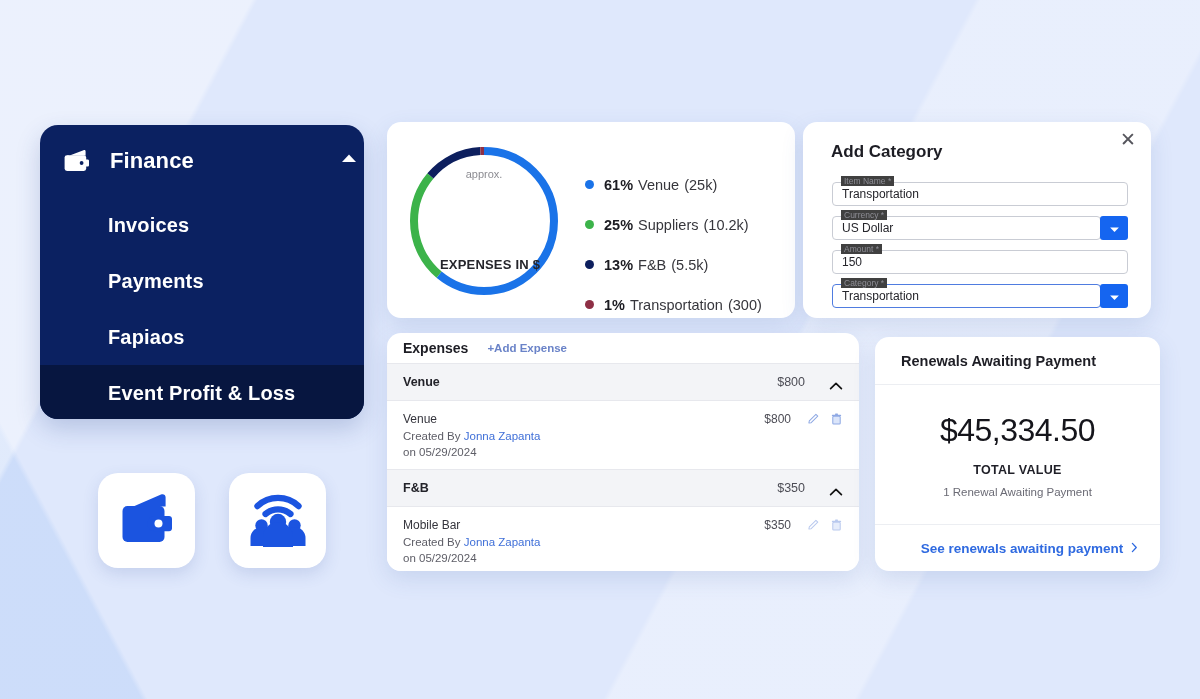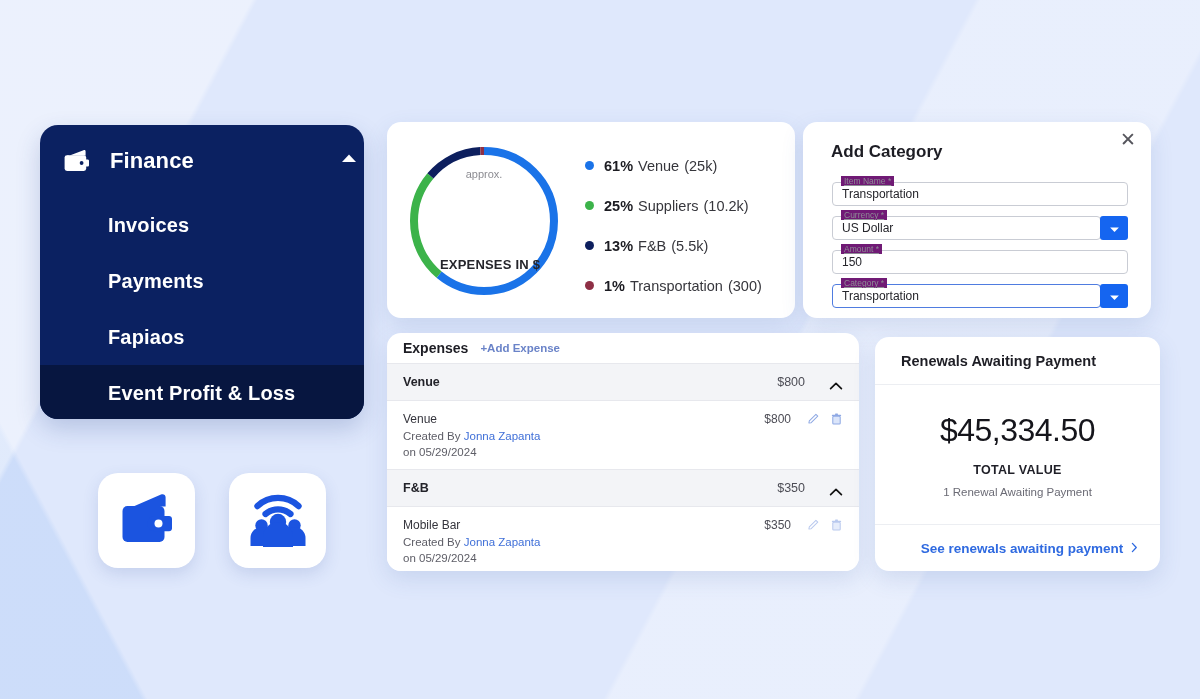--- a/index.html
+++ b/index.html
@@ -128,21 +128,21 @@
     position: absolute;
     bottom: 28px; left: 12px; right: 0;
     text-align: center;
     font-size: 13px;
     font-weight: bold;
     color: #25252b;
     letter-spacing: 0.2px;
   }
   .legend {
     position: absolute;
-    left: 198px; top: 30px;
+    left: 198px; top: 49px;
   }
   .legend-row {
     display: flex;
     align-items: center;
     height: 27px;
     margin-bottom: 13px;
     font-size: 14.5px;
     color: #36363c;
     white-space: nowrap;
   }
@@ -201,27 +201,26 @@
     border-radius: 4px;
     background: #fff;
     box-sizing: border-box;
   }
   .field.focused .field-box {
     border-color: #4f7ce0;
   }
   .field-label {
     position: absolute;
     left: 8px; top: -7px;
-    background: #701a75;
+    background: #404040;
     padding: 0 3px;
     font-size: 8.5px;
     color: #8e8e96;
     line-height: 10px;
     white-space: nowrap;
-    text-decoration: underline;
   }
   .field-value {
     position: absolute;
     left: 9px; top: 4px;
     font-size: 12px;
     color: #25252b;
   }
   .field-drop {
     width: 28px;
     height: 24px;
@@ -246,21 +245,21 @@
   .ex-head {
     height: 30px;
     display: flex;
     align-items: center;
     padding-left: 16px;
   }
   .ex-head-title {
     font-size: 14px;
     font-weight: bold;
     color: #1d1d24;
-    margin-right: 12px;
+    margin-right: 19px;
   }
   .ex-head-link {
     font-size: 11.5px;
     font-weight: bold;
     color: #6a83c8;
     cursor: pointer;
   }
   .ex-group-head {
     height: 36px;
     background: #f3f4f7;

